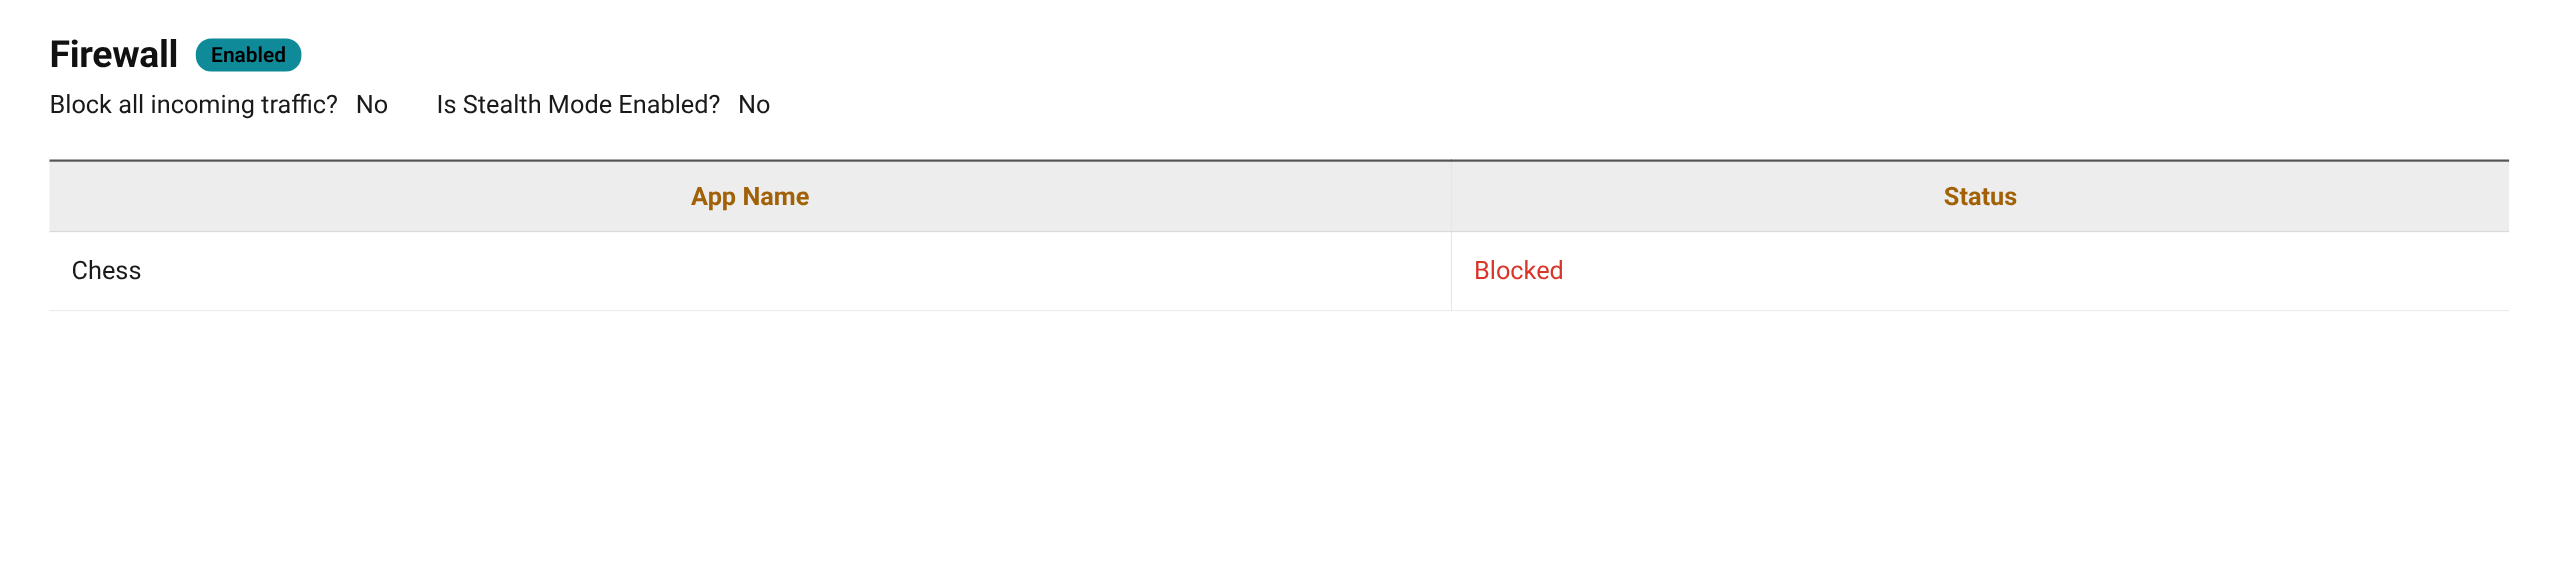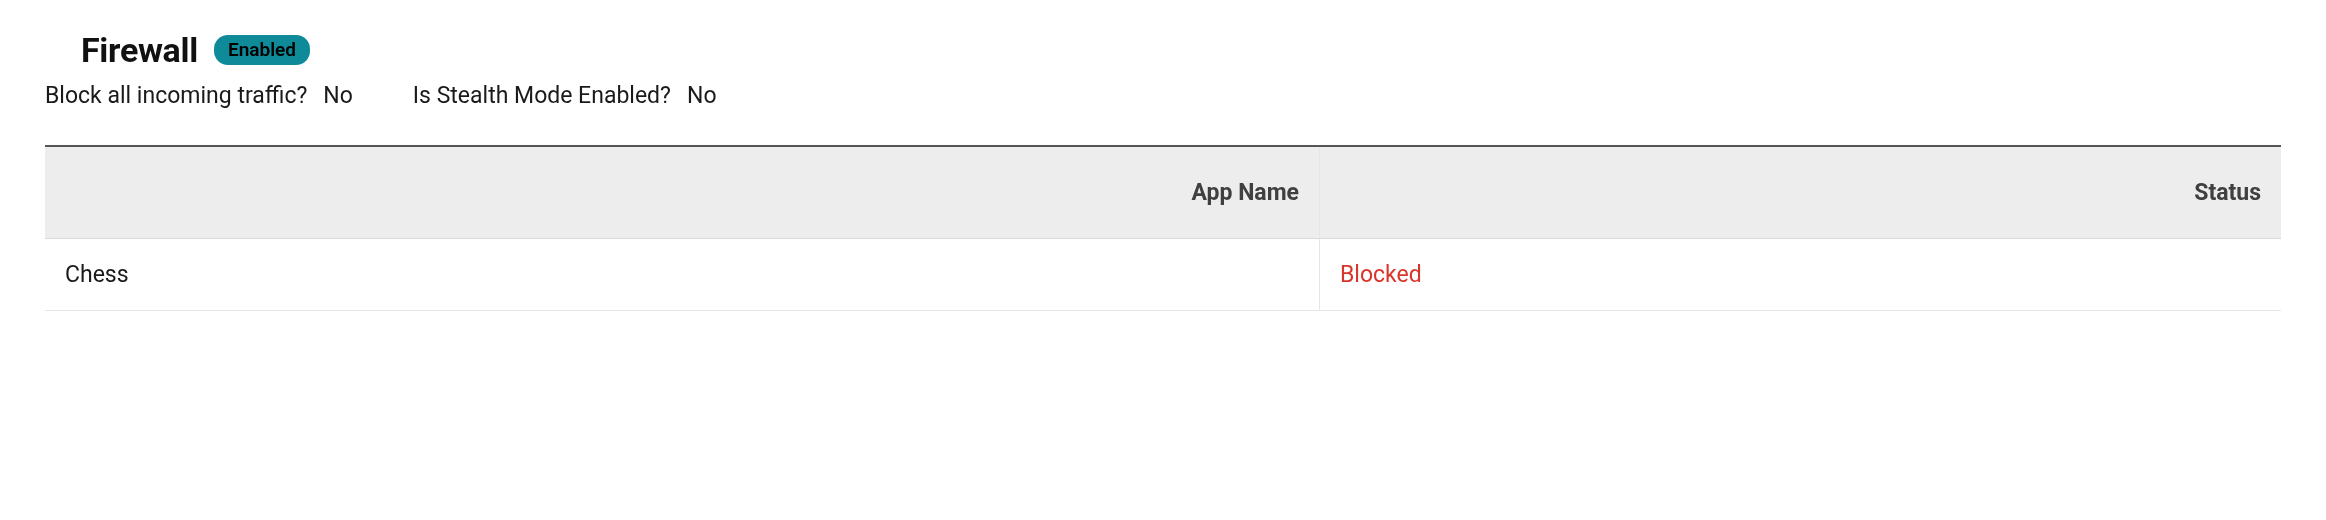--- a/index.html
+++ b/index.html
@@ -14,42 +14,41 @@
       padding: 30px 0 0 0;
     }
     .container {
       padding: 0 45px;
     }
     .header-row {
       display: flex;
       align-items: center;
       gap: 16px;
       margin-bottom: 12px;
-      margin-left: 36px;
     }
     .page-title {
       font-size: 34px;
       font-weight: 700;
       color: #111;
       letter-spacing: -0.3px;
     }
     .badge {
       display: inline-block;
       background: #0f8a99;
       color: #000000;
       font-size: 19px;
       font-weight: 600;
       padding: 3px 14px;
       border-radius: 14px;
       line-height: 1.3;
     }
     .meta-row {
       display: flex;
       align-items: center;
-      gap: 60px;
+      gap: 44px;
       margin-bottom: 36px;
       font-size: 23px;
       color: #1a1a1a;
     }
     .meta-item {
       display: flex;
       align-items: center;
       gap: 16px;
     }
     .meta-label {
@@ -58,25 +57,25 @@
     .meta-value {
       font-weight: 400;
     }
     .table {
       width: 100%;
       border-collapse: collapse;
       border-top: 2px solid #555;
     }
     .table thead th {
       background: #ededed;
-      text-align: right;
+      text-align: center;
       font-size: 23px;
       font-weight: 700;
-      color: #404040;
-      padding: 32px 20px;
+      color: #a16207;
+      padding: 18px 20px;
       border-bottom: 1px solid #d9d9d9;
     }
     .table tbody td {
       font-size: 23px;
       padding: 22px 20px;
       border-bottom: 1px solid #e6e6e6;
       vertical-align: middle;
     }
     .table tbody tr:nth-child(even) {
       background: #fafbfc;

